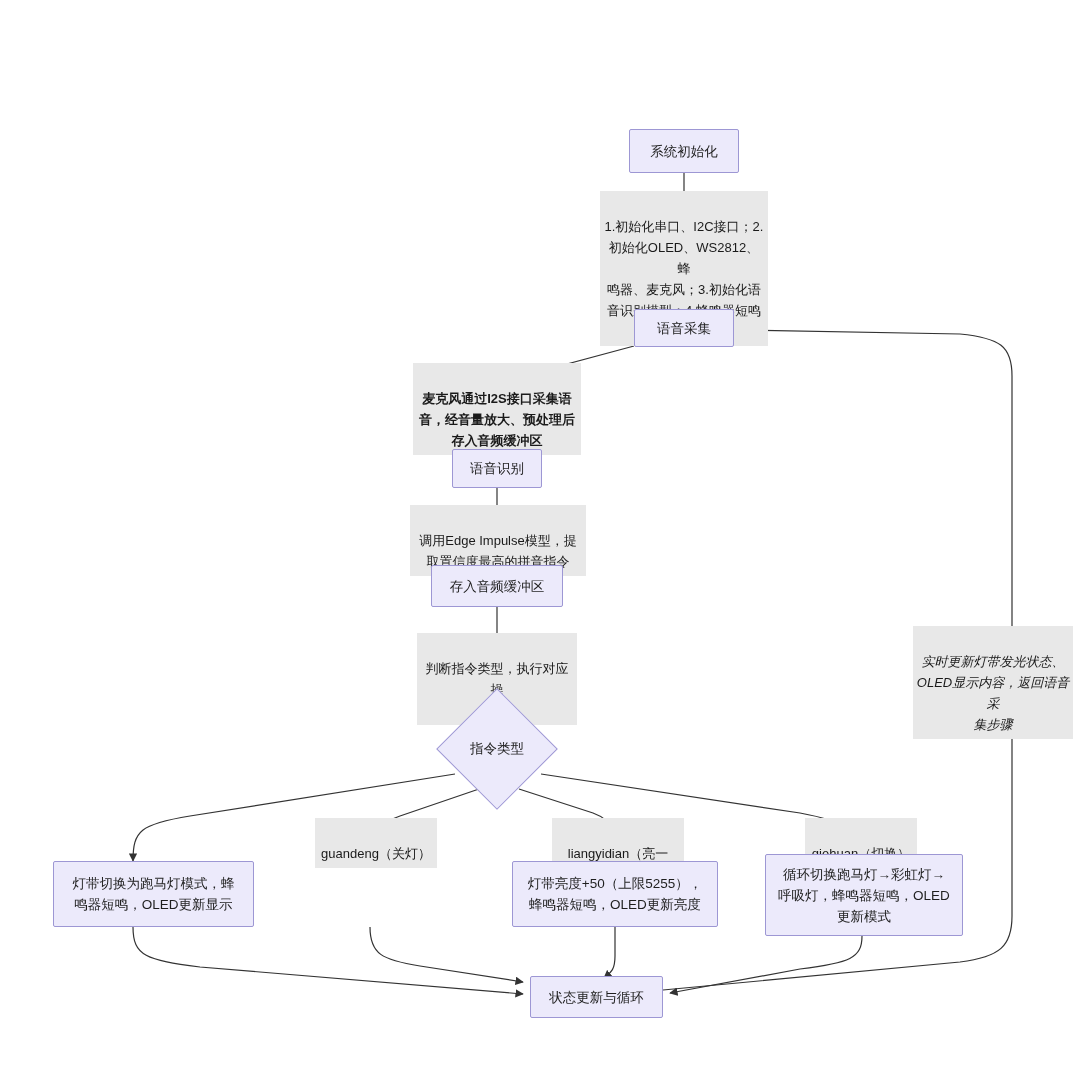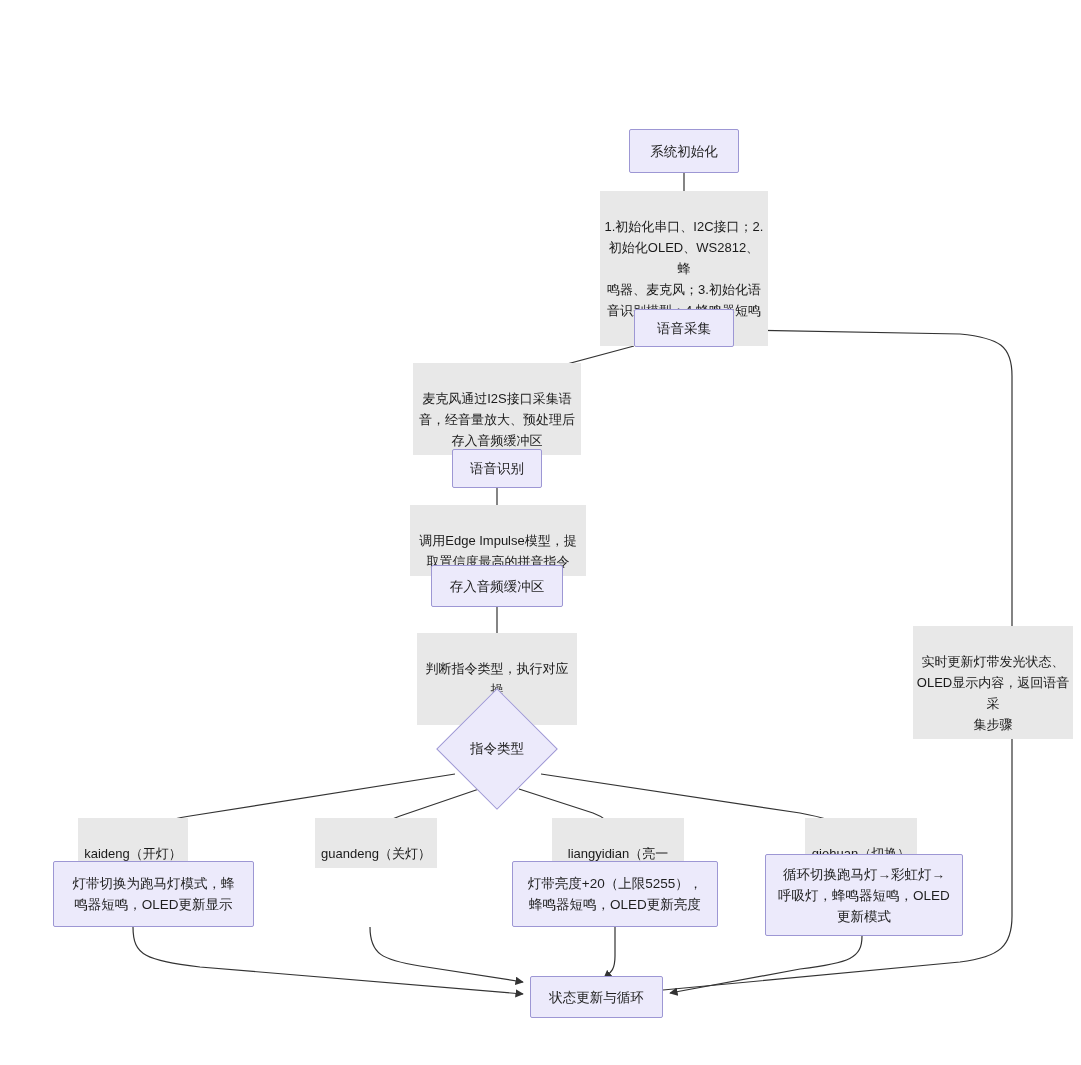--- a/index.html
+++ b/index.html
@@ -119,21 +119,21 @@
 初始化OLED、WS2812、蜂
 鸣器、麦克风；3.初始化语
 音识别模型；4.蜂鸣器短鸣
 提示</span>
   </div>
 
   <div class="node" style="left:634px; top:293px; width:100px; height:38px;">
     <span>语音采集</span>
   </div>
 
-  <div class="edge-label" style="left:413px; top:347px; width:168px;">
+  <div class="edge-label" style="left:413px; top:347px; width:168px;font-weight:bold;">
     <span>麦克风通过I2S接口采集语
 音，经音量放大、预处理后
 存入音频缓冲区</span>
   </div>
 
   <div class="node" style="left:452px; top:433px; width:90px; height:39px;">
     <span>语音识别</span>
   </div>
 
   <div class="edge-label" style="left:410px; top:489px; width:176px;">
@@ -148,54 +148,51 @@
   <div class="edge-label" style="left:417px; top:617px; width:160px;">
     <span>判断指令类型，执行对应操
 作</span>
   </div>
 
   <div class="diamond-wrap" style="left:454px; top:690px; width:86px; height:86px;">
     <div class="diamond-shape"></div>
     <div class="diamond-label">指令类型</div>
   </div>
 
-  <div class="edge-label" style="left:78px; top:802px; width:110px;">
-    <span>kaideng（开灯）</span>
-  </div>
 
   <div class="edge-label" style="left:315px; top:802px; width:122px;">
     <span>guandeng（关灯）</span>
   </div>
 
   <div class="edge-label" style="left:552px; top:802px; width:132px;">
     <span>liangyidian（亮一点）</span>
   </div>
 
   <div class="edge-label" style="left:805px; top:802px; width:112px;">
     <span>qiehuan（切换）</span>
   </div>
 
   <div class="node" style="left:33px; top:845px; width:201px; height:66px;margin-left:20px;">
     <span>灯带切换为跑马灯模式，蜂
 鸣器短鸣，OLED更新显示</span>
   </div>
 
 
   <div class="node" style="left:512px; top:845px; width:206px; height:66px;">
-    <span>灯带亮度+20（上限5255），
+    <span>灯带亮度+50（上限5255），
 蜂鸣器短鸣，OLED更新亮度</span>
   </div>
 
   <div class="node" style="left:765px; top:838px; width:198px; height:82px;">
     <span>循环切换跑马灯→彩虹灯→
 呼吸灯，蜂鸣器短鸣，OLED
 更新模式</span>
   </div>
 
-  <div class="edge-label" style="left:913px; top:610px; width:160px;">
+  <div class="edge-label" style="left:913px; top:610px; width:160px;font-style:italic;">
     <span>实时更新灯带发光状态、
 OLED显示内容，返回语音采
 集步骤</span>
   </div>
 
   <div class="node" style="left:530px; top:960px; width:133px; height:42px;">
     <span>状态更新与循环</span>
   </div>
 
 </div>

